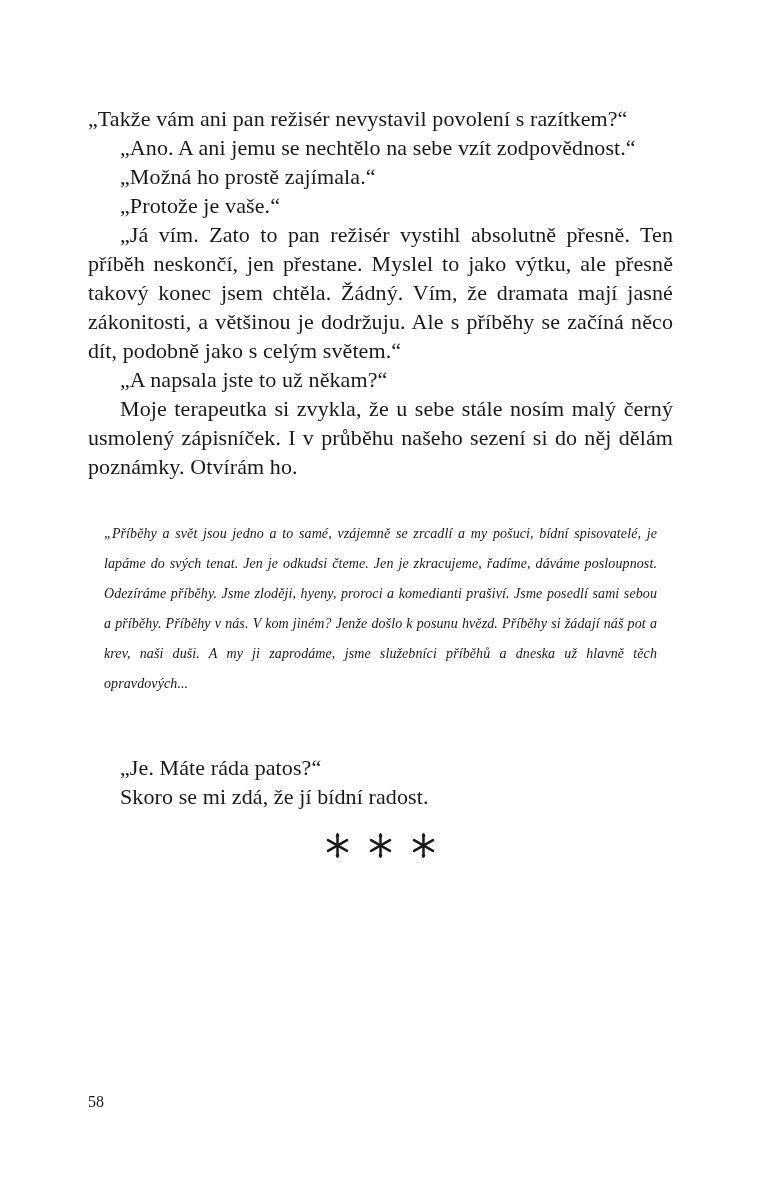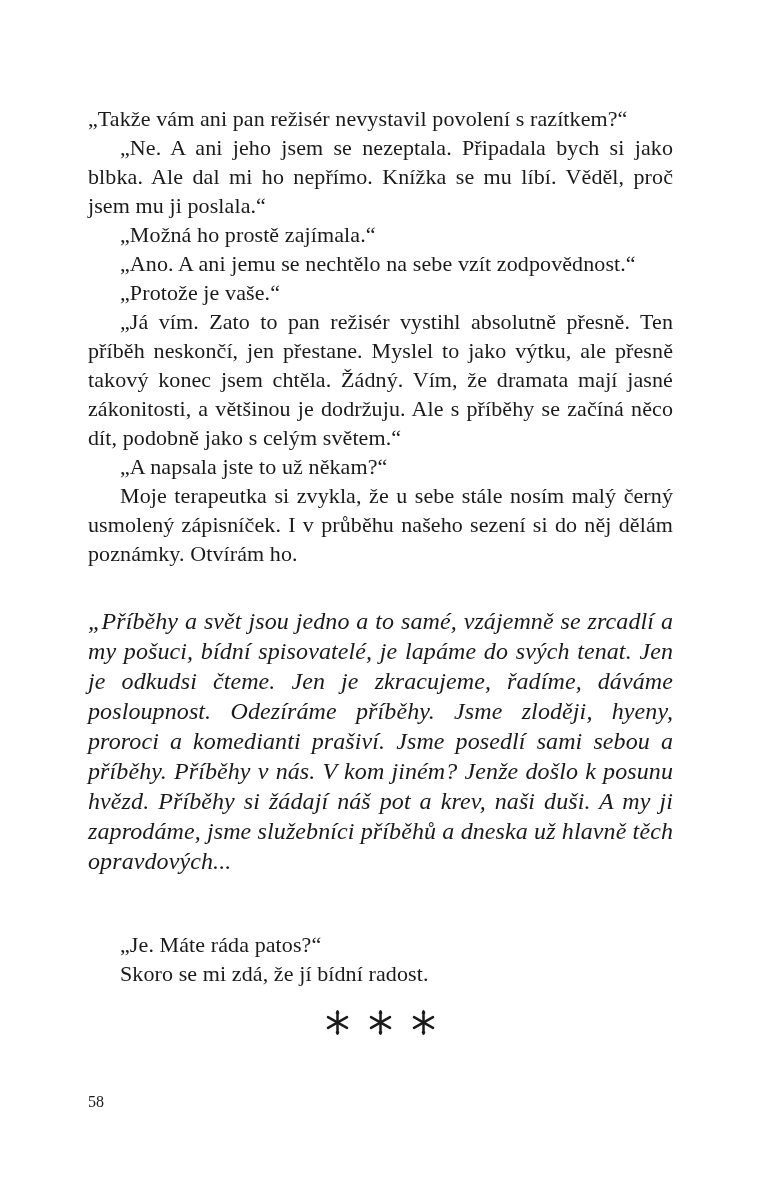--- a/index.html
+++ b/index.html
@@ -30,23 +30,23 @@
     text-align: justify;
     letter-spacing: 0.1px;
   }
   .text-column p.indent {
     text-indent: 32px;
   }
   .quote-block {
     margin: 38px 0 54px 0;
   }
   .quote-block p {
-    margin: 0;
+    margin: 16px;
     font-style: italic;
-    font-size: 24px;
+    font-size: 14px;
     line-height: 30px;
     text-align: justify;
     letter-spacing: 0.1px;
   }
   .ornament-row {
     margin-top: 22px;
     text-align: center;
     height: 28px;
   }
   .ornament-row svg {
@@ -63,23 +63,22 @@
     color: #1a1a1a;
   }
 </style>
 </head>
 <body>
 
 <div class="page">
   <div class="text-column">
 
     <p class="body">„Takže vám ani pan režisér nevystavil povolení s razítkem?“</p>
-    <p class="body indent">„Ne. A ani jeho jsem se nezeptala. Připadala bych si jako blbka. Ale dal mi ho nepřímo. Knížka se mu líbí. Věděl, proč jsem mu ji poslala.“</p>
+    <p class="body indent">„Ano. A ani jemu se nechtělo na sebe vzít zodpovědnost.“</p>
     <p class="body indent">„Možná ho prostě zajímala.“</p>
-    <p class="body indent">„Ano. A ani jemu se nechtělo na sebe vzít zodpovědnost.“</p>
     <p class="body indent">„Protože je vaše.“</p>
     <p class="body indent">„Já vím. Zato to pan režisér vystihl absolutně přesně. Ten příběh neskončí, jen přestane. Myslel to jako výtku, ale přesně takový konec jsem chtěla. Žádný. Vím, že dramata mají jasné zákonitosti, a většinou je dodržuju. Ale s příběhy se začíná něco dít, podobně jako s celým světem.“</p>
     <p class="body indent">„A napsala jste to už někam?“</p>
     <p class="body indent">Moje terapeutka si zvykla, že u sebe stále nosím malý černý usmolený zápisníček. I v průběhu našeho sezení si do něj dělám poznámky. Otvírám ho.</p>
 
     <div class="quote-block">
       <p>„Příběhy a svět jsou jedno a to samé, vzájemně se zrcadlí a my pošuci, bídní spisovatelé, je lapáme do svých tenat. Jen je odkudsi čteme. Jen je zkracujeme, řadíme, dáváme posloupnost. Odezíráme příběhy. Jsme zloději, hyeny, proroci a komedianti prašiví. Jsme posedlí sami sebou a příběhy. Příběhy v nás. V kom jiném? Jenže došlo k posunu hvězd. Příběhy si žádají náš pot a krev, naši duši. A my ji zaprodáme, jsme služebníci příběhů a dneska už hlavně těch opravdových...</p>
     </div>
 
     <p class="body indent">„Je. Máte ráda patos?“</p>

